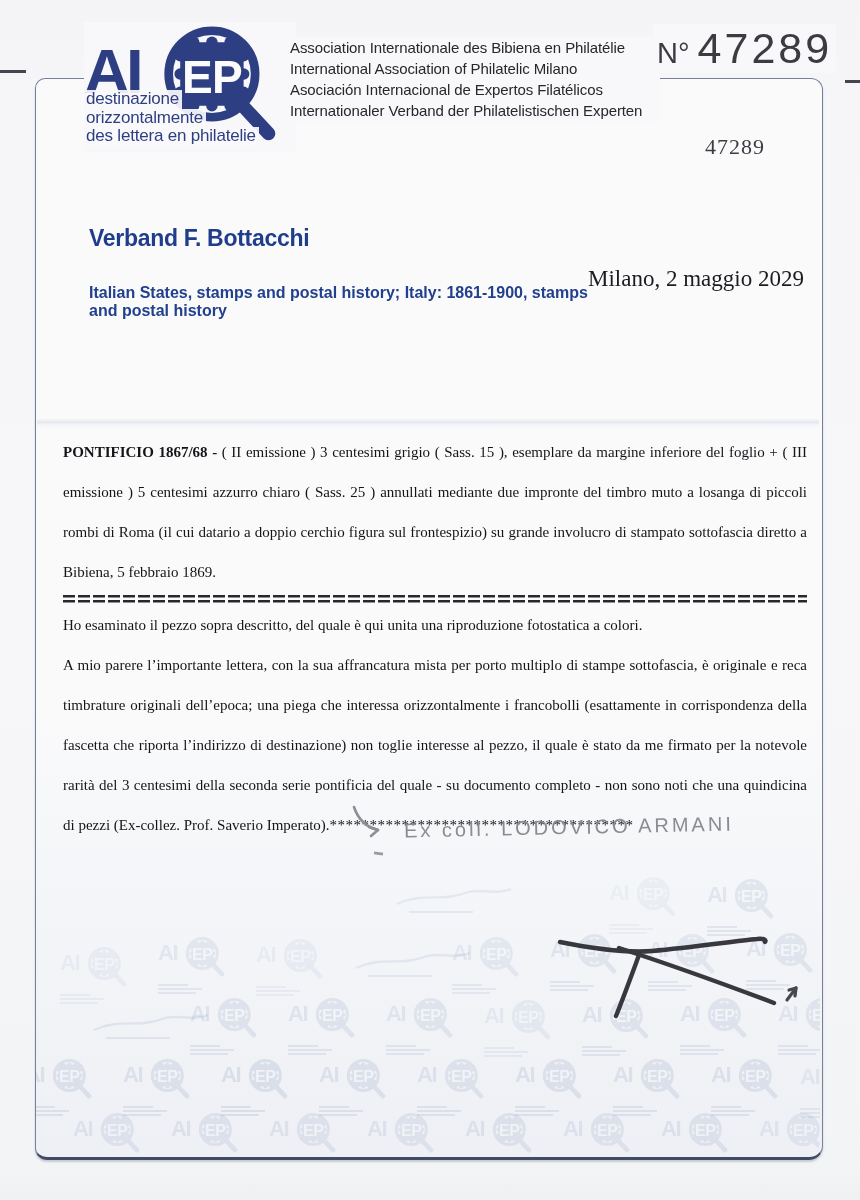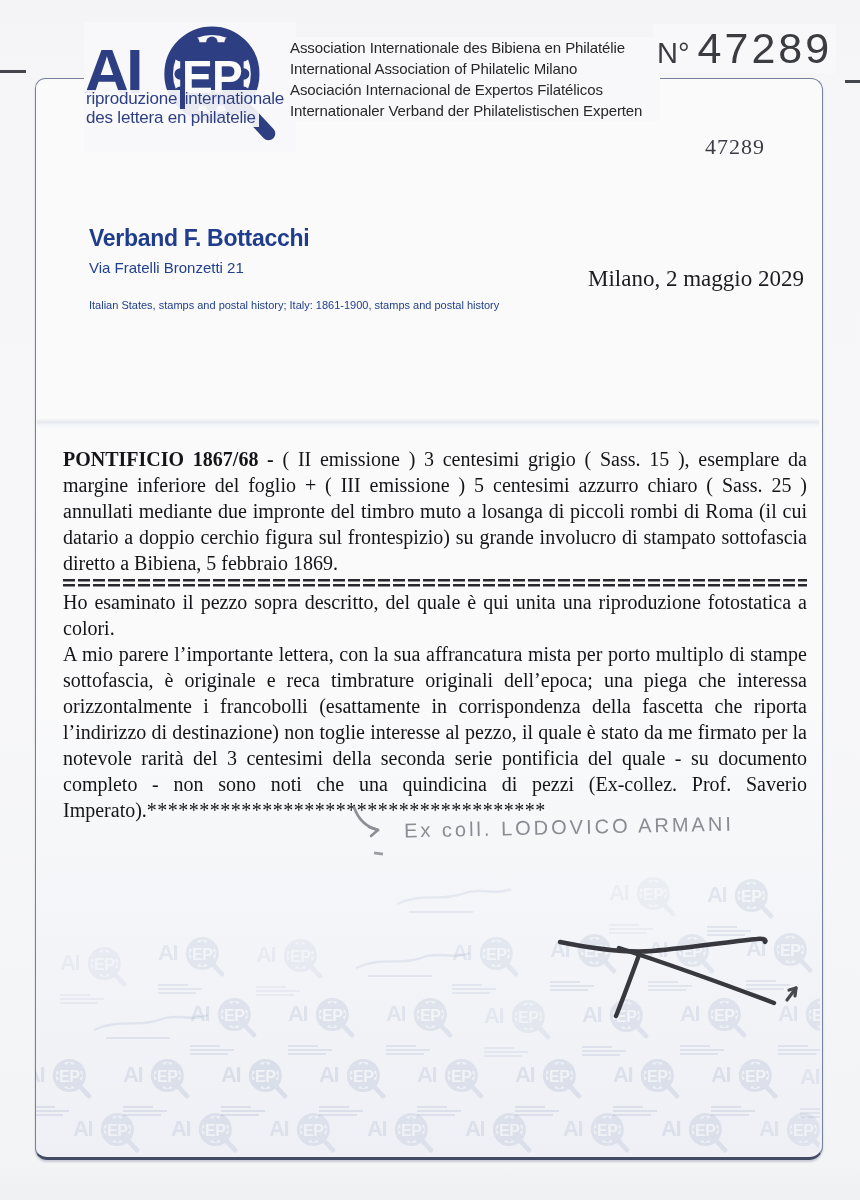--- a/index.html
+++ b/index.html
@@ -35,28 +35,28 @@
   .cert-no .no-label{font-size:29px;margin-right:8px;}
   .cert-no .no-digits{font-size:43px;letter-spacing:3px;font-weight:400;}
 
   .stamped-no{position:absolute;left:701px;top:134px;font-family:"Liberation Serif",serif;
               font-size:22px;color:#3c3c45;letter-spacing:1px;background:#fafafb;padding:0 4px;}
 
   
   .contact{position:absolute;left:89px;top:225px;width:520px;color:#21408e;}
   .contact .name{font-size:23px;font-weight:bold;letter-spacing:-0.3px;margin-bottom:7px;color:#1f3d8c;}
   .contact .line{font-size:15px;line-height:18.5px;font-weight:500;}
-  .contact .specialty{margin-top:21px;font-size:11px;font-weight:400;}
+  .contact .specialty{margin-top:32px;font-size:16px;font-weight:700;}
 
   .dateline{position:absolute;left:588px;top:266px;font-family:"Liberation Serif",serif;
             font-size:23px;color:#1c1c20;}
 
   
-  .body-text{position:absolute;left:63px;top:446px;width:744px;font-family:"Liberation Serif",serif;
-             font-size:20px;line-height:26px;color:#151519;text-align:justify;}
+  .body-text{position:absolute;left:63px;top:432px;width:744px;font-family:"Liberation Serif",serif;
+             font-size:15px;line-height:40px;color:#151519;text-align:justify;}
   .body-text p{margin:0;}
   .lead{font-weight:bold;}
   .rule-double{height:8px;margin:3px 0 2px;
     background-image:
       repeating-linear-gradient(90deg,#28282c 0 12px,rgba(0,0,0,0) 12px 15px),
       repeating-linear-gradient(90deg,#28282c 0 12px,rgba(0,0,0,0) 12px 15px);
     background-size:100% 2.5px,100% 2.5px;
     background-position:0 0,0 4.6px;
     background-repeat:no-repeat,no-repeat;}
   .asterisks{letter-spacing:.5px;}
@@ -341,43 +341,42 @@
         </svg></div>
     </div>
 
   <div class="crease"></div>
 
   <div class="logo-block">
     <svg class="logo-svg" width="202" height="123" viewBox="0 0 210 128">
       <use href="#aiep-sym"></use>
     </svg>
     <div class="tagline">
-      <div>riproduzione</div>
-      <div>internationale</div>
+      <div>destinazione</div>
+      <div>orizzontalmente</div>
       <div>des lettera en philatelie</div>
     </div>
   </div>
 
   <div class="org-names">
     <div>Association Internationale des Bibiena en Philatélie</div>
     <div>International Association of Philatelic Milano</div>
     <div>Asociación Internacional de Expertos Filatélicos</div>
     <div>Internationaler Verband der Philatelistischen Experten</div>
   </div>
 
   <div class="cert-no">
     <span class="no-label">N°</span>
     <span class="no-digits">47289</span>
   </div>
 
   <div class="stamped-no">47289</div>
 
   <div class="contact">
     <div class="name">Verband F. Bottacchi</div>
-    <div class="line">Via Fratelli Bronzetti 21</div>
     <div class="specialty">Italian States, stamps and postal history; Italy: 1861-1900, stamps and postal history</div>
   </div>
 
   <div class="dateline">Milano, 2 maggio 2029</div>
 
   <div class="body-text">
     <p><span class="lead">PONTIFICIO 1867/68 -</span><span> ( II emissione ) 3 centesimi grigio ( Sass. 15 ), esemplare da margine inferiore del foglio + ( III emissione ) 5 centesimi azzurro chiaro ( Sass. 25 ) annullati mediante due impronte del timbro muto a losanga di piccoli rombi di Roma (il cui datario a doppio cerchio figura sul frontespizio) su grande involucro di stampato sottofascia diretto a Bibiena, 5 febbraio 1869.</span></p>
     <div class="rule-double"></div>
     <p>Ho esaminato il pezzo sopra descritto, del quale è qui unita una riproduzione fotostatica a colori.</p>
     <p><span>A mio parere l’importante lettera, con la sua affrancatura mista per porto multiplo di stampe sottofascia, è originale e reca timbrature originali dell’epoca; una piega che interessa orizzontalmente i francobolli (esattamente in corrispondenza della fascetta che riporta l’indirizzo di destinazione) non toglie interesse al pezzo, il quale è stato da me firmato per la notevole rarità del 3 centesimi della seconda serie pontificia del quale - su documento completo - non sono noti che una quindicina di pezzi (Ex-collez. Prof. Saverio Imperato).</span><span class="asterisks">**************************************</span></p>

